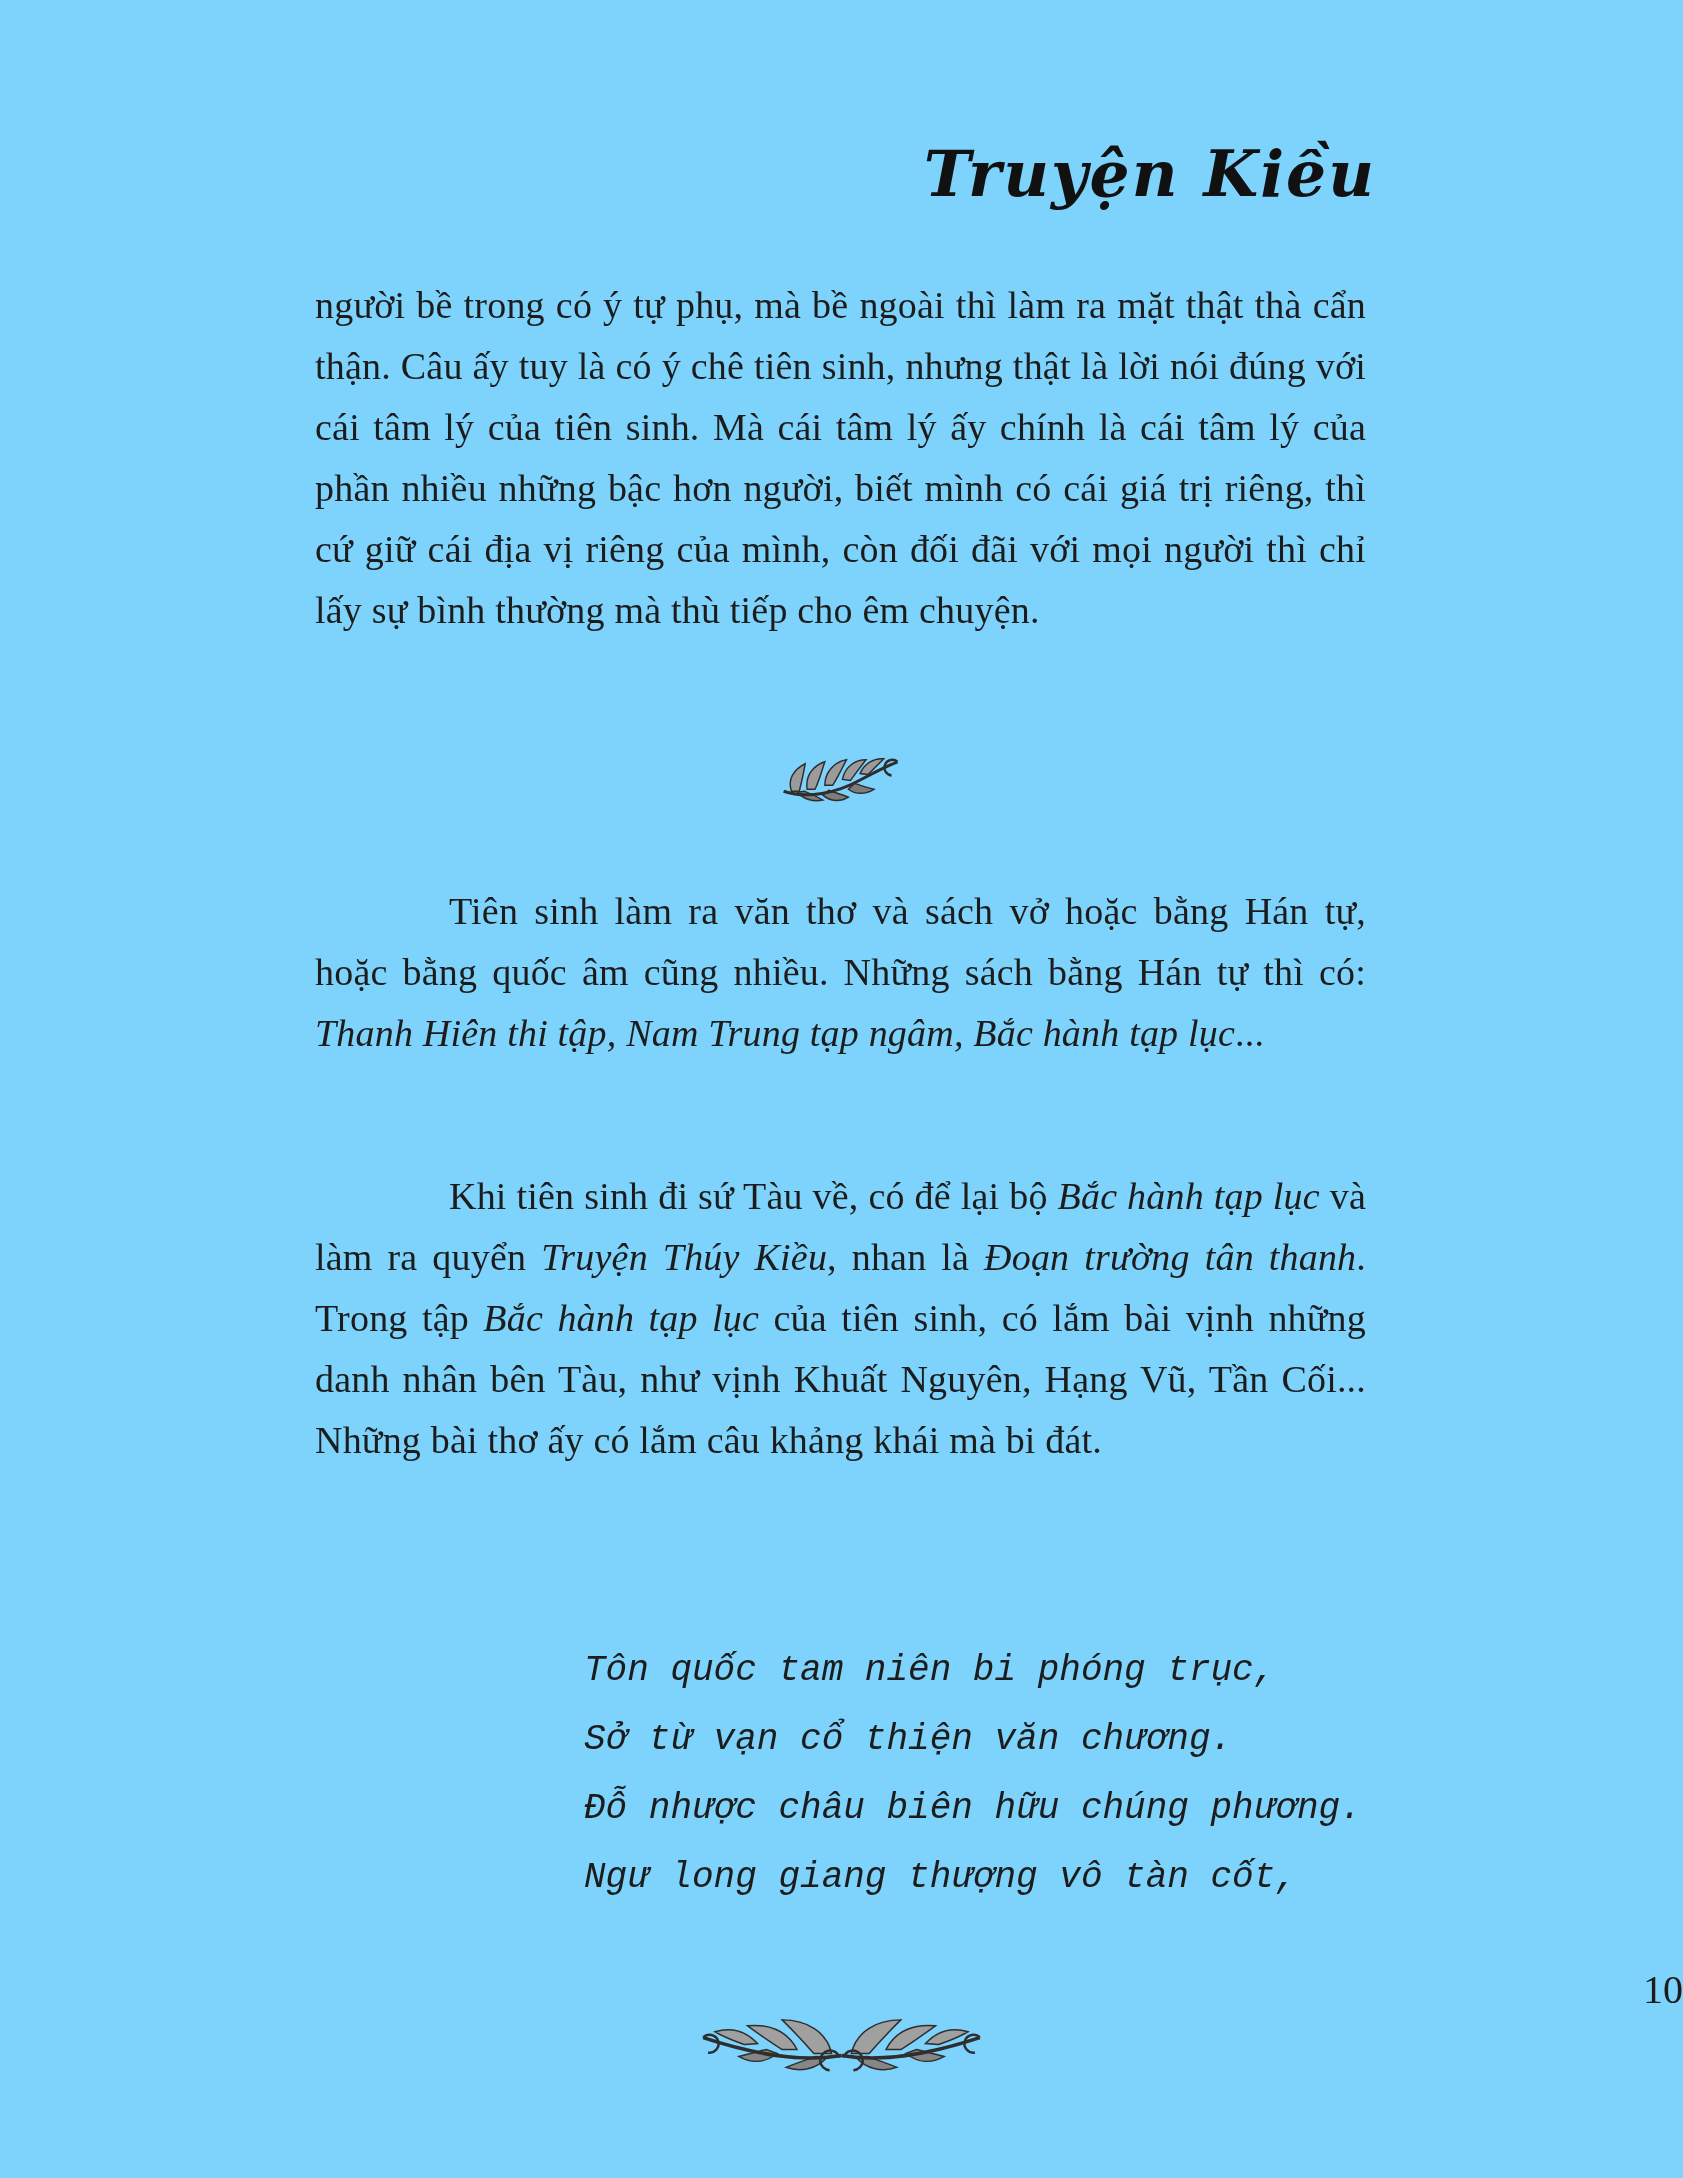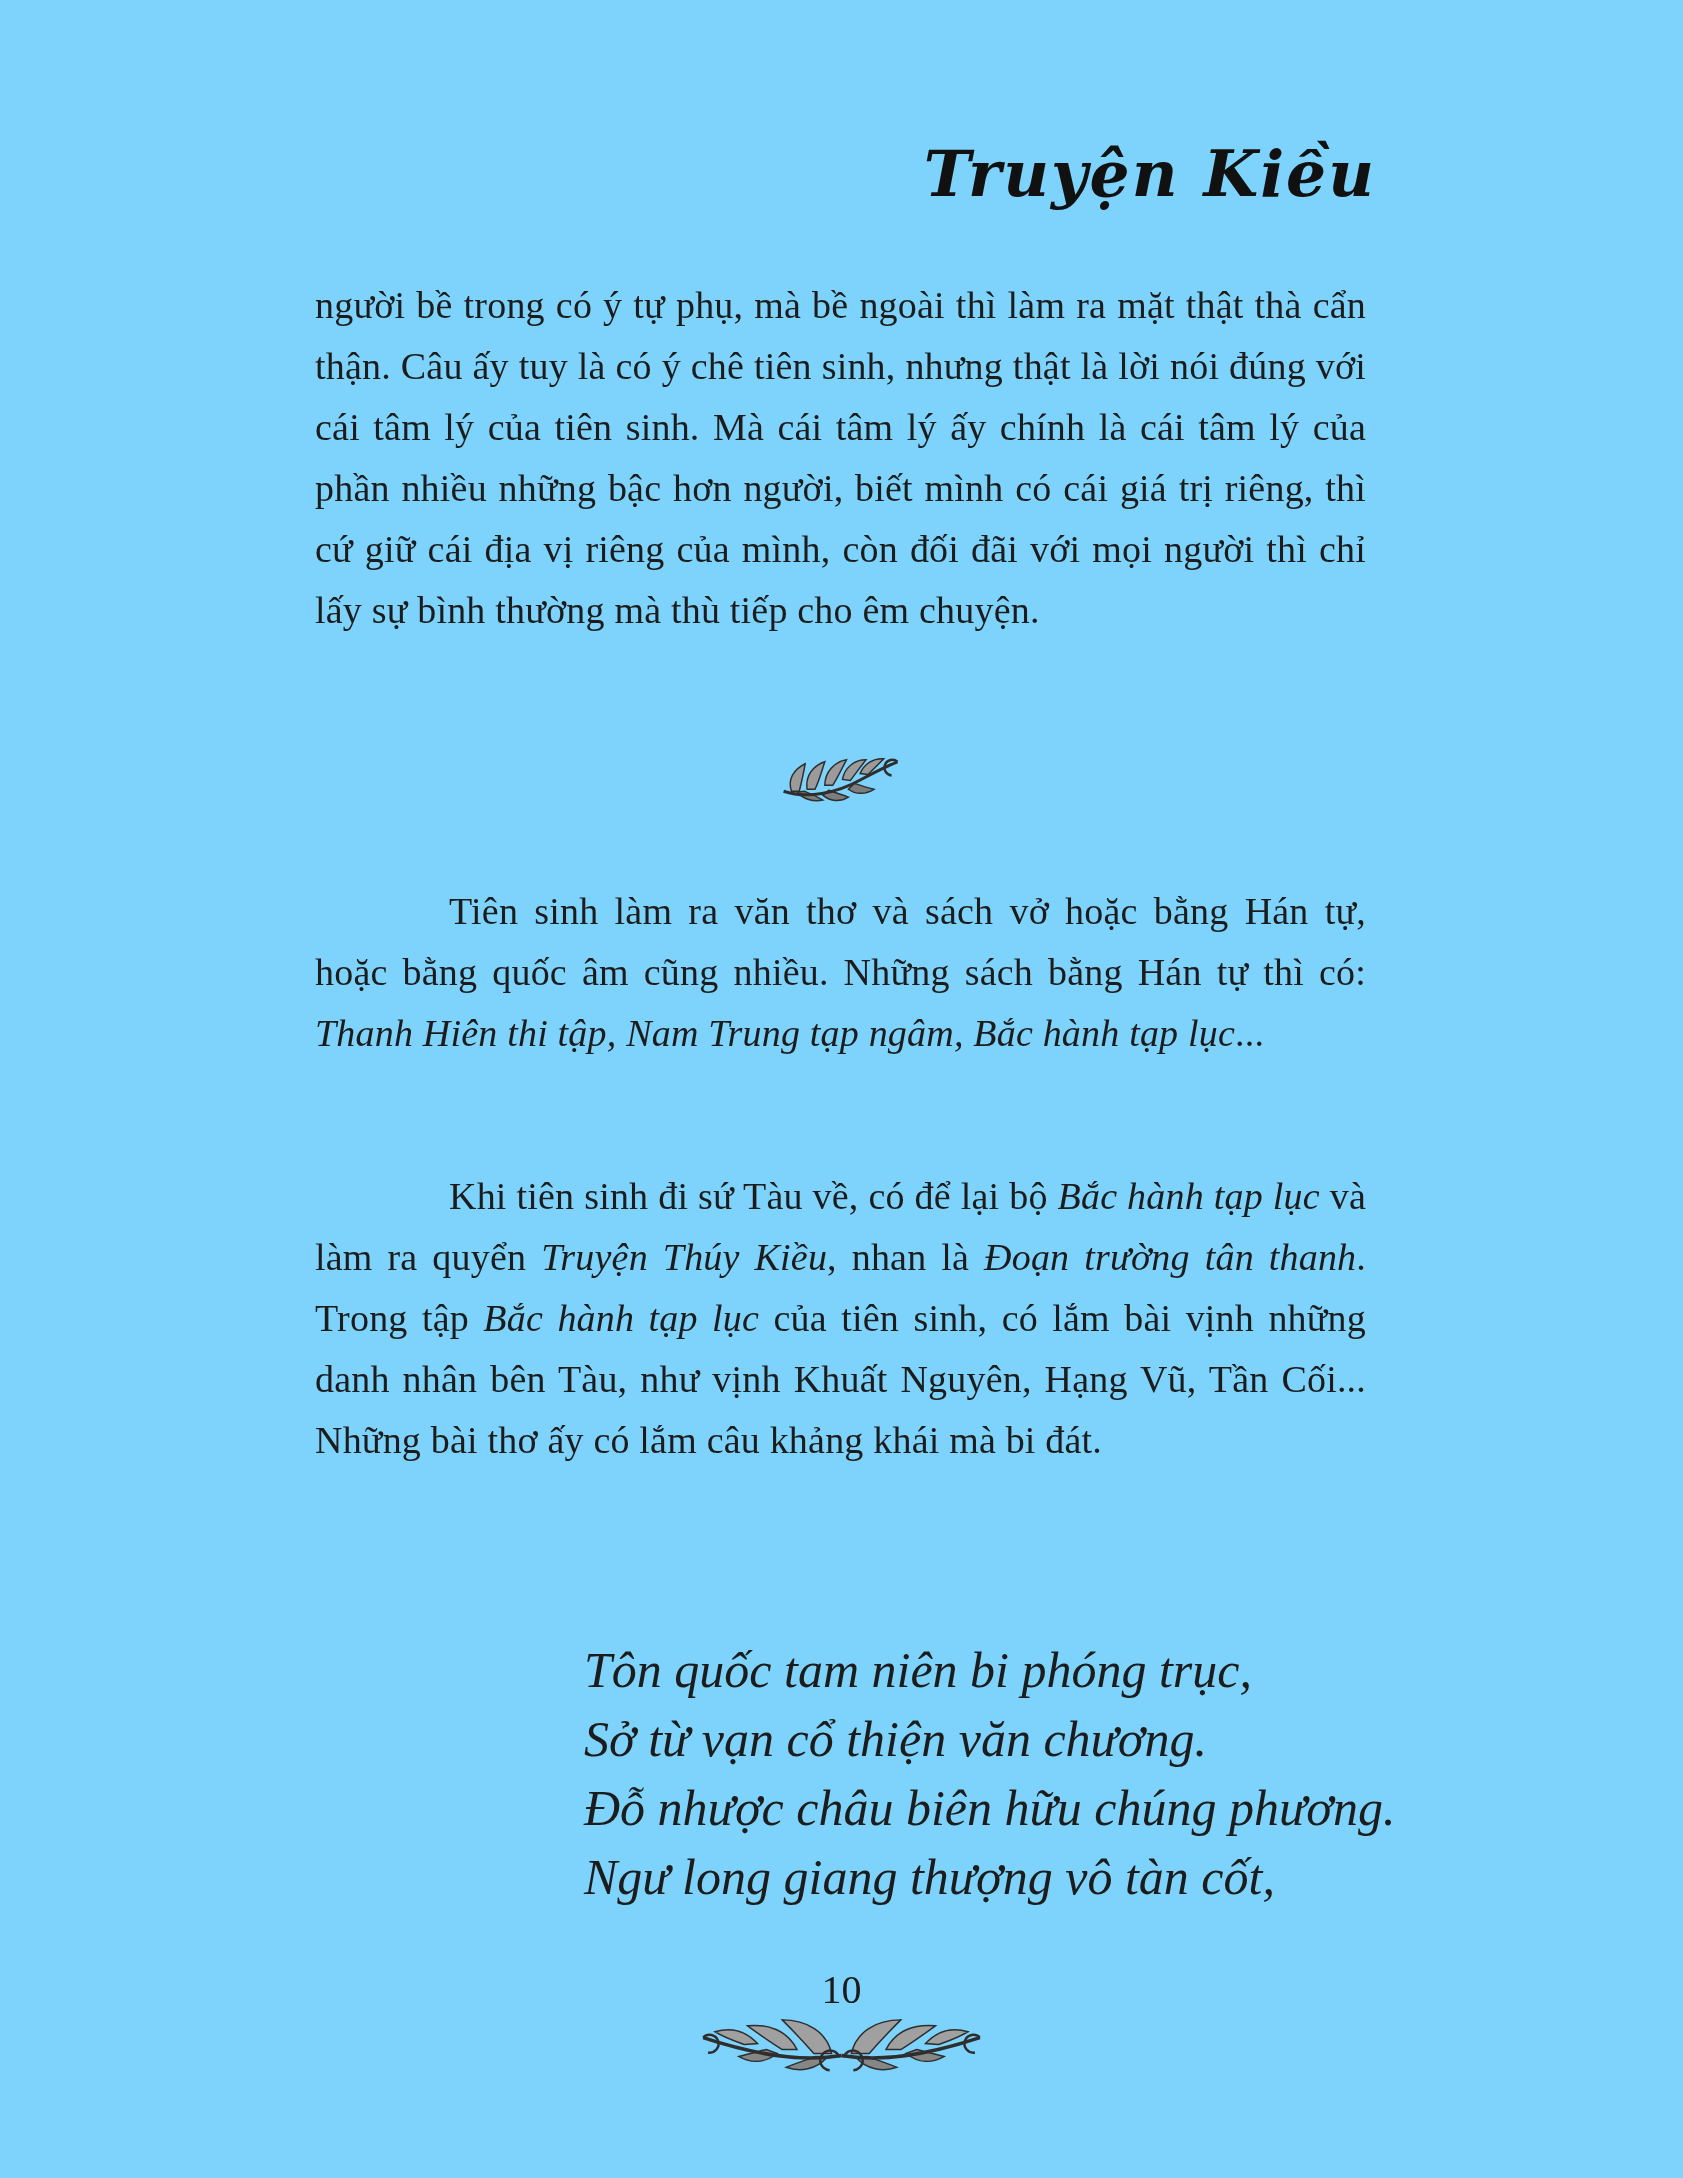--- a/index.html
+++ b/index.html
@@ -29,26 +29,27 @@
     text-align:justify;
     letter-spacing:0.2px;
   }
   .para.indent{text-indent:134px;}
   .it{font-style:italic;}
   .divider{
     position:absolute;left:777px;top:750px;width:129px;height:54px;
   }
   .poem{
     position:absolute;left:584px;top:1636px;
-    font-size:50px;line-height:69px;font-style:italic;
+    font-size:36px;line-height:69px;font-style:italic;
     text-align:left;
+    font-family:Liberation Mono, monospace;
   }
   .page-number{
     position:absolute;left:0;top:1968px;width:1683px;
-    text-align:center;font-size:40px;line-height:44px;color:#1c1c1c;
+    text-align:right;font-size:40px;line-height:44px;color:#1c1c1c;
   }
   .footer-flourish{
     position:absolute;left:693px;top:2010px;width:297px;height:84px;
   }
 </style>
 </head>
 <body>
 
 <div class="page">
 

